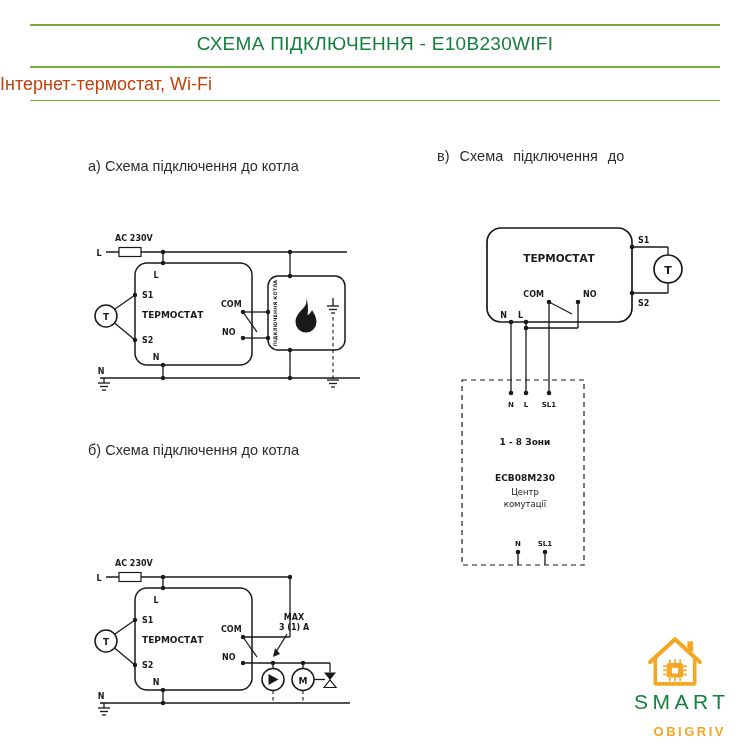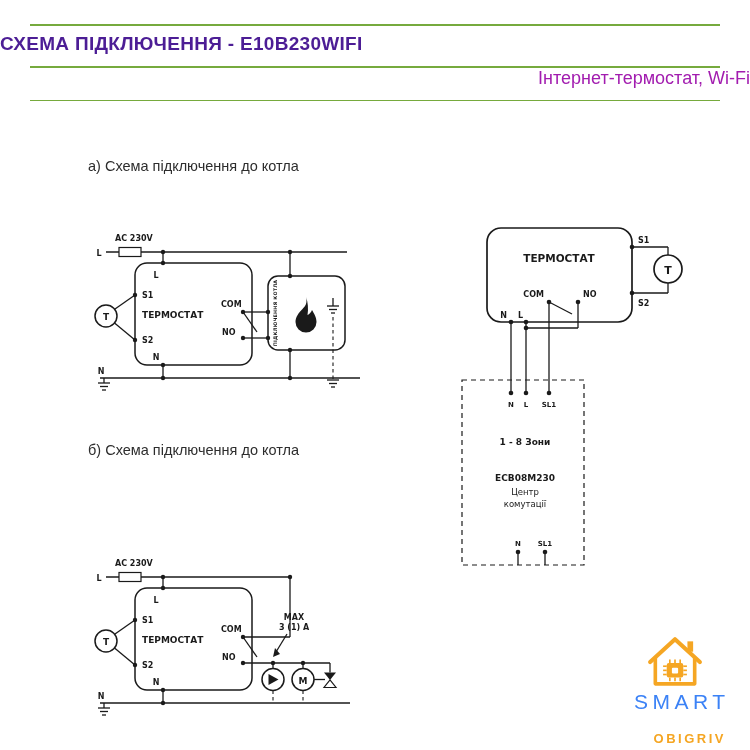--- a/index.html
+++ b/index.html
@@ -4,24 +4,24 @@
 <style>
   * { margin:0; padding:0; box-sizing:border-box; }
   html,body { width:750px; height:750px; }
   body { position:relative; background:#fff; font-family:"Liberation Sans","DejaVu Sans",sans-serif; color:#222; overflow:hidden; }
 
   .green-line { position:absolute; left:30px; right:30px; background:#76AA3D; }
   #line1 { top:24px; height:2px; }
   #line2 { top:66px; height:2px; }
   #line3 { top:100px; height:1px; }
 
-  .title { position:absolute; top:33px; left:0; width:100%; text-align:left;
-           font-size:19px; font-weight:bold; color:#4c1d95; letter-spacing:.3px; }
-  .subtitle { position:absolute; top:68px; left:0; width:100%; text-align:right;
-              font-size:18px; color:#a21caf; }
+  .title { position:absolute; top:33px; left:0; width:100%; text-align:center;
+           font-size:19px; font-weight:normal; color:#15803d; letter-spacing:.3px; }
+  .subtitle { position:absolute; top:74px; left:0; width:100%; text-align:left;
+              font-size:18px; color:#c2410c; }
 
   .section-label { position:absolute; font-size:14.5px; color:#2d2d2d; }
   #label-a { left:88px; top:158px; }
   #label-b { left:88px; top:442px; }
   #label-v { left:437px; top:146px; width:245px; line-height:1.45; }
   #label-v .l1 { word-spacing:6px; }
   #label-v .l2 { padding-left:24px; }
 
   svg.diagram { position:absolute; overflow:visible; }
   #diagram-a { left:85px; top:218px; }
@@ -43,36 +43,37 @@
   .wd  { stroke:#1a1a1a; stroke-width:1.1; fill:none; stroke-dasharray:3.5 3; }
   .box { fill:#fff; stroke:#1a1a1a; stroke-width:1.5; }
   .box.thin { stroke-width:1.2; }
   .box2 { fill:#fff; stroke:#1a1a1a; stroke-width:1.7; }
   .fillshape { fill:#1a1a1a; stroke:none; }
   .dashedbox { fill:none; stroke:#1a1a1a; stroke-width:1.2; stroke-dasharray:5 4; }
   .dotg circle { fill:#1a1a1a; }
 
   .logo { position:absolute; left:634px; top:632px; width:92px; }
   .logo-house { display:block; margin:0 0 2px 12px; }
-  .logo-smart { font-size:21px; letter-spacing:4.5px; font-weight:500; color:#3b82f6; }
+  .logo-smart { font-size:21px; letter-spacing:4.5px; font-weight:500; color:#15803d; }
   .logo-obigriv { font-size:13px; font-weight:bold; letter-spacing:2.5px;
-                  color:#F5A623; text-align:right; margin-top:17px; }
+                  color:#F5A623; text-align:right; margin-top:10px; }
 </style>
 </head>
 <body>
 
 <div class="green-line" id="line1"></div>
 <div class="title">СХЕМА ПІДКЛЮЧЕННЯ - E10B230WIFI</div>
 <div class="green-line" id="line2"></div>
 <div class="subtitle">Інтернет-термостат, Wi-Fi</div>
 <div class="green-line" id="line3"></div>
 
 <div class="section-label" id="label-a">а) Схема підключення до котла</div>
 <div class="section-label" id="label-b">б) Схема підключення до котла</div>
 <div class="section-label" id="label-v">
+  <div class="l1">в)  Схема  підключення  до</div>
 </div>
 
 <svg class="diagram" id="diagram-a" width="335" height="192" viewBox="0 0 335 192">
   <g>
     <line class="w" x1="21" y1="34" x2="262" y2="34"></line>
     <line class="w" x1="15" y1="160" x2="275" y2="160"></line>
     <rect class="box thin" x="34" y="29.5" width="22" height="9"></rect>
     <text class="t8" x="30" y="23">AC 230V</text>
     <text class="t8 tmid" x="14" y="37.5">L</text>
     <text class="t8 tmid" x="16" y="156">N</text>

